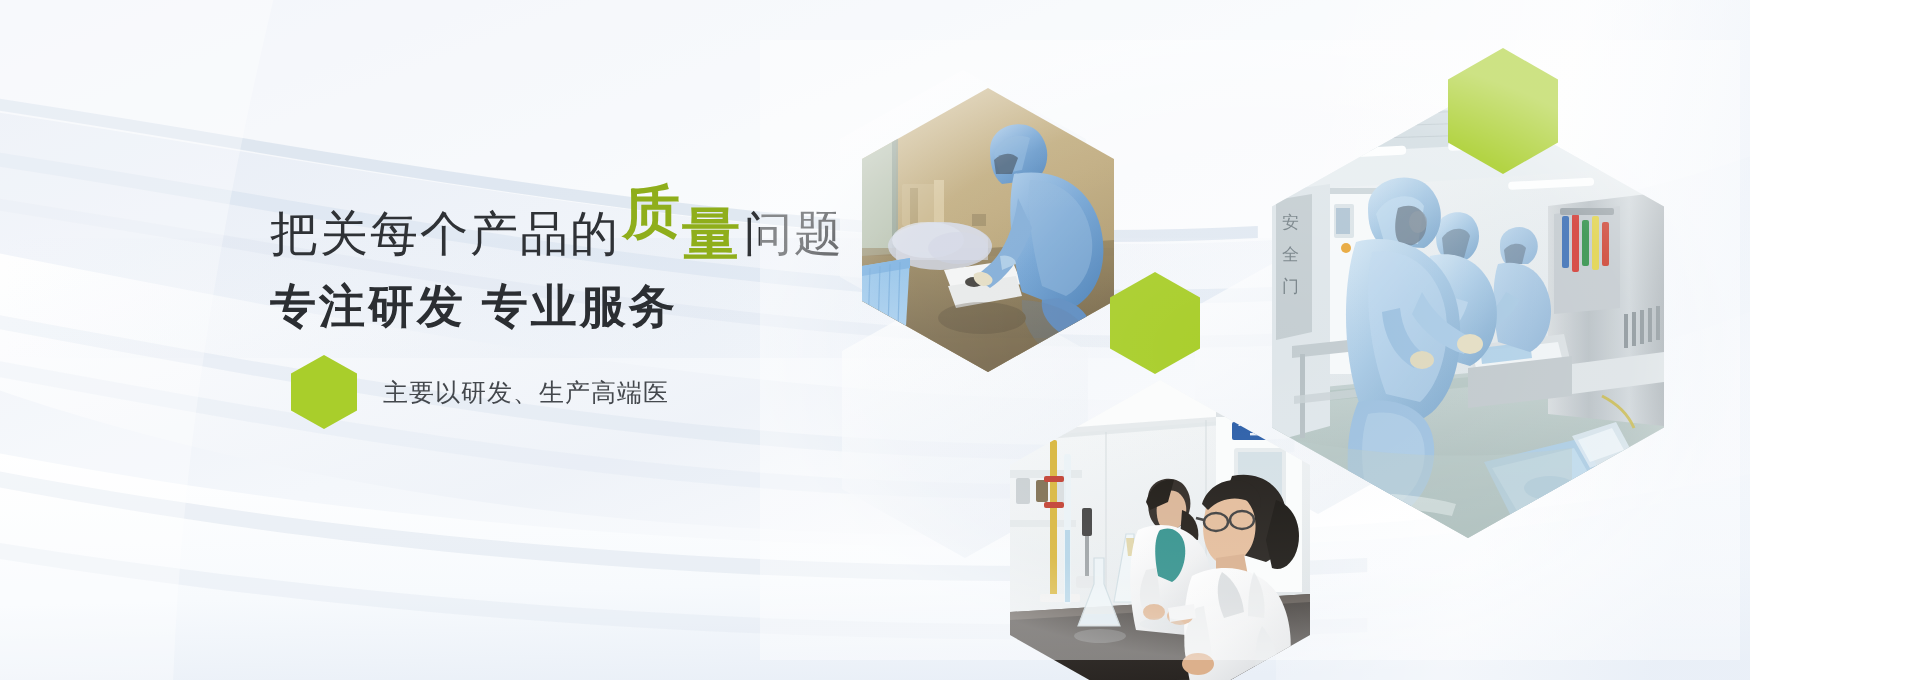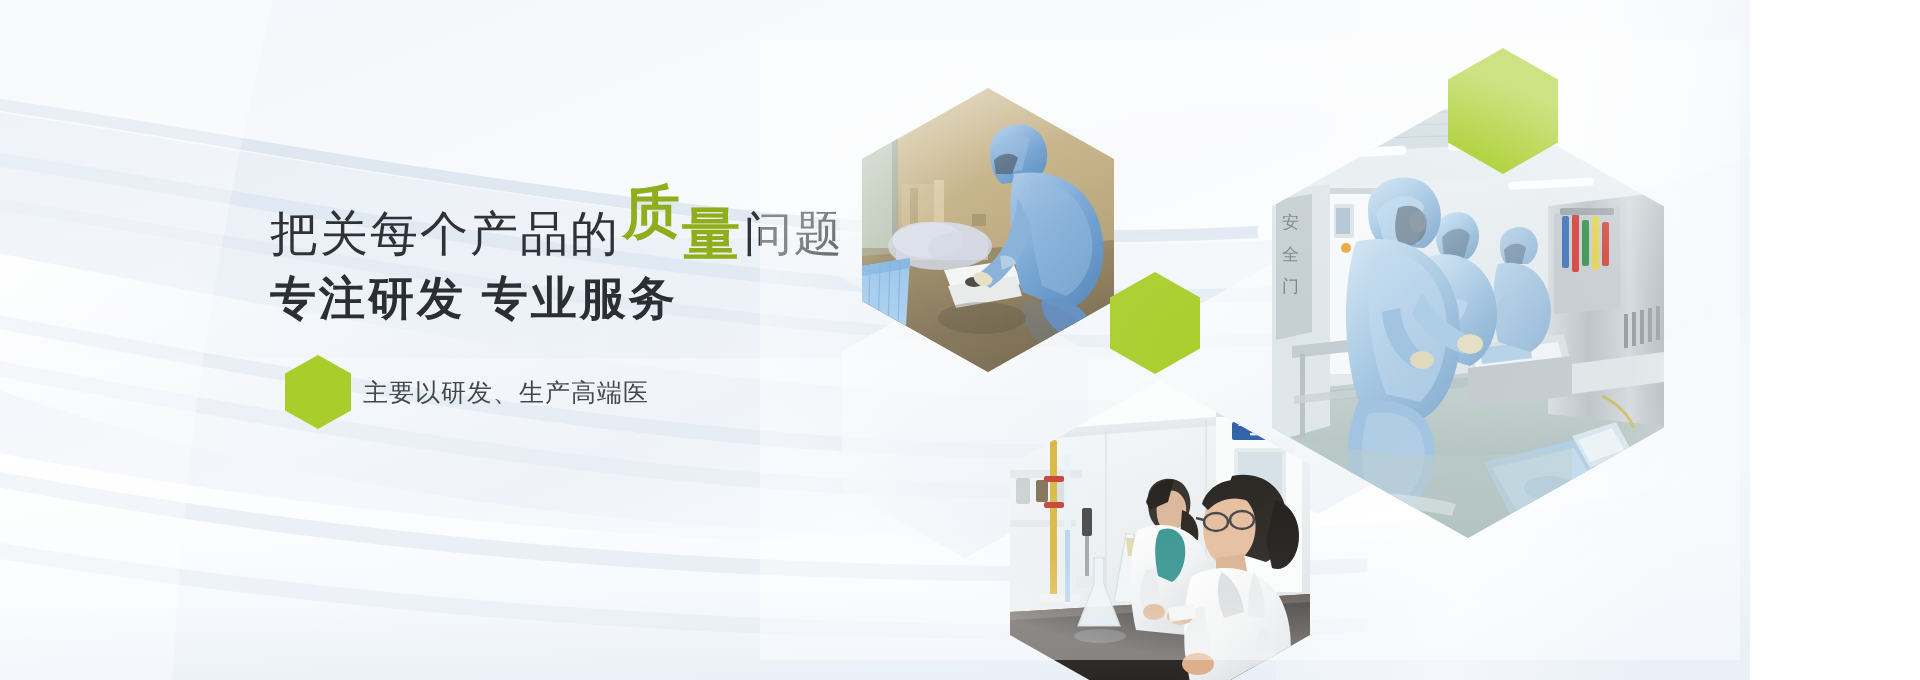--- a/index.html
+++ b/index.html
@@ -50,35 +50,35 @@
   .hl-accent .ch {
     font-weight:700;
     color:#8fae1b;
     font-size:58px;
     line-height:0.92;
   }
   .hl-accent .ch.up    { position:relative; top:-20px; }
   .hl-accent .ch.down  { position:relative; top:2px; }
 
   .headline-2 {
-    margin-top:10px;
+    margin-top:18px;
     font-size:46px;
     font-weight:700;
     letter-spacing:3px;
     color:#2b2e32;
     white-space:nowrap;
   }
 
   .subcopy {
     position:absolute;
-    left:285px;
+    left:291px;
     top:355px;
     display:flex;
     align-items:center;
-    gap:12px;
+    gap:26px;
   }
   .hex-bullet {
     width:66px; height:74px;
     background:#a9ce2b;
     clip-path:polygon(50% 0%, 100% 25%, 100% 75%, 50% 100%, 0% 75%, 0% 25%);
     flex:0 0 auto;
   }
   .sub-lines {
     font-size:25px;
     line-height:1.55;

